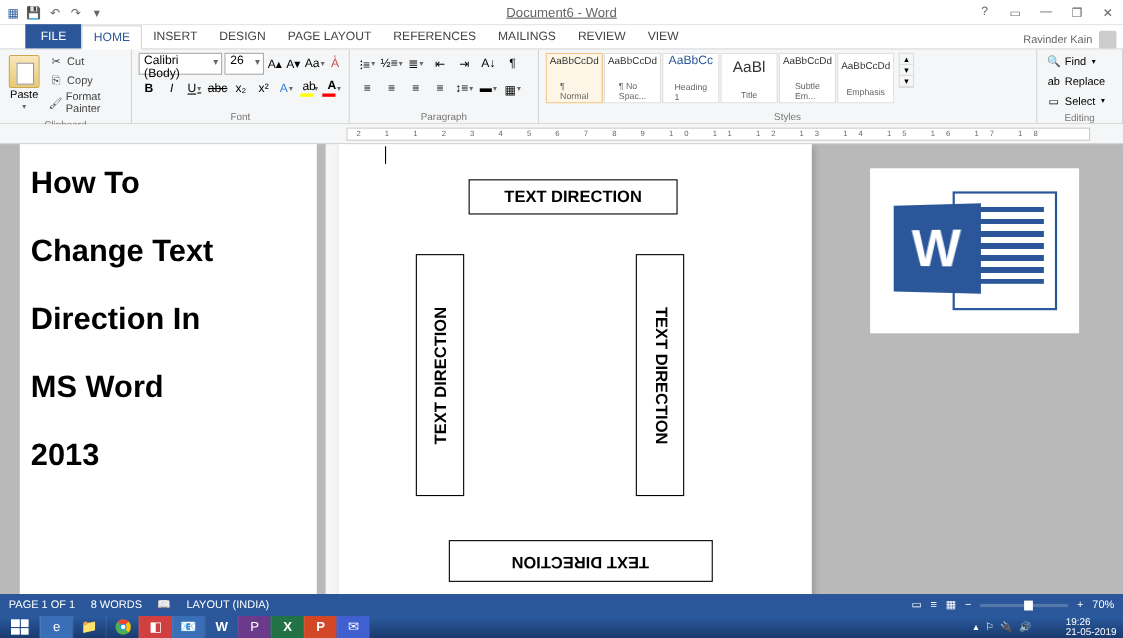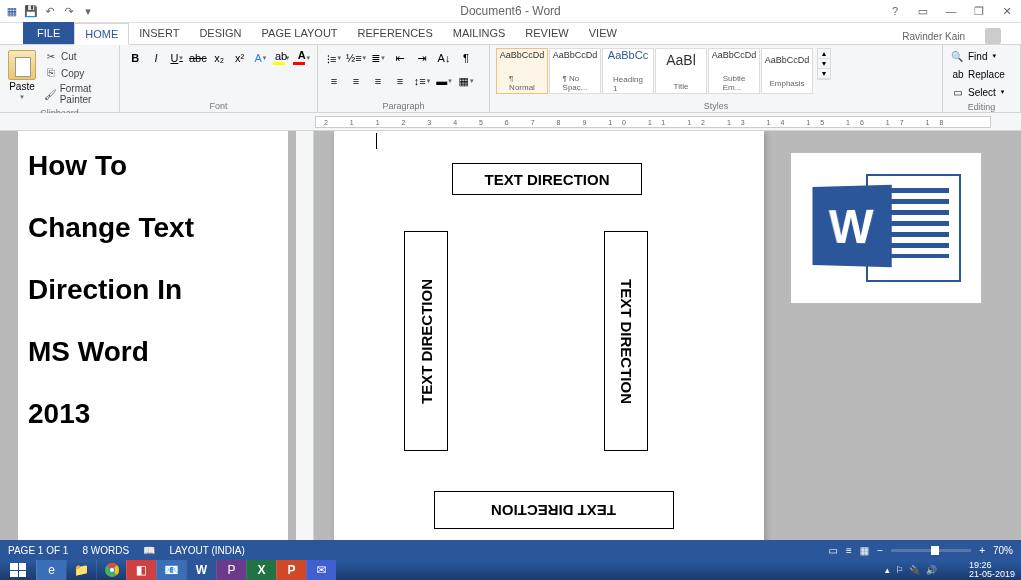--- a/index.html
+++ b/index.html
@@ -2,30 +2,30 @@
 <html><head>
 <meta charset="utf-8">
 <style>
 * { margin: 0; padding: 0; box-sizing: border-box; font-family: 'Segoe UI', Tahoma, sans-serif; }
 body { width: 1021px; height: 580px; overflow: hidden; background: #fff; position: relative; }
 
 
 .titlebar { height: 23px; background: #fff; display: flex; align-items: center; position: relative; border-bottom: 1px solid #e0e0e0; }
 .qat { display: flex; gap: 3px; padding-left: 4px; align-items: center; }
 .qat-icon { width: 16px; height: 16px; display: flex; align-items: center; justify-content: center; font-size: 11px; color: #666; cursor: pointer; }
-.titlebar-title { position: absolute; left: 50%; transform: translateX(-50%); font-size: 12px; color: #666; }
+.titlebar-title { position: absolute; left: 50%; transform: translateX(-50%); font-size: 12px; color: #666; text-decoration: underline; }
 .titlebar-right { position: absolute; right: 4px; display: flex; gap: 8px; align-items: center; }
 .win-btn { width: 20px; height: 16px; font-size: 11px; color: #666; display: flex; align-items: center; justify-content: center; cursor: pointer; }
 
 
 .ribbon-tabs { height: 22px; background: #fff; display: flex; align-items: flex-end; border-bottom: 1px solid #d4d4d4; position: relative; }
 .file-tab { background: #2b579a; color: #fff; padding: 3px 14px; font-size: 11px; height: 22px; display: flex; align-items: center; cursor: pointer; margin-left: 23px; }
 .tab { padding: 3px 10px; font-size: 11px; color: #444; height: 22px; display: flex; align-items: center; cursor: pointer; }
 .tab.active { background: #fff; color: #2b579a; border: 1px solid #d4d4d4; border-bottom: 1px solid #fff; margin-bottom: -1px; }
-.user-info { position: absolute; right: 20px; font-size: 10px; color: #666; display: flex; align-items: center; gap: 20px; }
+.user-info { position: absolute; right: 6px; font-size: 10px; color: #666; display: flex; align-items: center; gap: 6px; }
 .avatar { width: 16px; height: 16px; background: #ccc; border-radius: 2px; }
 
 
 .ribbon { height: 68px; background: #f5f6f7; border-bottom: 1px solid #d4d4d4; display: flex; }
 .ribbon-group { border-right: 1px solid #d4d4d4; padding: 3px 6px 1px; display: flex; flex-direction: column; justify-content: space-between; position: relative; }
 .ribbon-group-label { text-align: center; font-size: 9px; color: #777; margin-top: auto; padding-top: 2px; }
 .ribbon-group-content { display: flex; gap: 4px; align-items: flex-start; flex: 1; }
 
 
 .paste-btn { display: flex; flex-direction: column; align-items: center; gap: 1px; cursor: pointer; padding: 2px; }
@@ -77,21 +77,21 @@
 
 
 .workspace { position: absolute; top: 131px; left: 0; right: 0; bottom: 20px; background: #b9b9b9; overflow: hidden; }
 .v-ruler { position: absolute; left: 296px; top: 0; bottom: 0; width: 18px; background: #f5f6f7; border-right: 1px solid #d4d4d4; }
 
 
 .tutorial-text { position: absolute; left: 18px; top: 0; width: 270px; background: #fff; height: 100%; padding: 14px 10px; }
 .tutorial-text div { font-family: Liberation Sans, sans-serif; font-size: 28px; font-weight: bold; color: #000; line-height: 1.5; margin-bottom: 20px; }
 
 
-.page { position: absolute; left: 334px; top: 0; width: 430px; height: 100%; background: #fff; box-shadow: 2px 2px 6px rgba(0,0,0,0.2); text-decoration: underline; }
+.page { position: absolute; left: 308px; top: 0; width: 430px; height: 100%; background: #fff; box-shadow: 2px 2px 6px rgba(0,0,0,0.2); text-decoration: underline; }
 .cursor-line { position: absolute; left: 42px; top: 2px; width: 1px; height: 16px; background: #000; }
 .text-box { position: absolute; border: 1.5px solid #000; background: #fff; display: flex; align-items: center; justify-content: center; font-family: Arial, sans-serif; font-weight: bold; font-size: 15px; }
 .tb-h1 { left: 118px; top: 32px; width: 190px; height: 32px; }
 .tb-v1 { left: 70px; top: 100px; width: 44px; height: 220px; }
 .tb-v1 span { transform: rotate(-90deg); white-space: nowrap; }
 .tb-v2 { left: 270px; top: 100px; width: 44px; height: 220px; }
 .tb-v2 span { transform: rotate(90deg); white-space: nowrap; }
 .tb-h2 { left: 100px; top: 360px; width: 240px; height: 38px; }
 .tb-h2 span { transform: rotate(180deg); }
 
@@ -177,20 +177,28 @@
             <span class="mini-icon">🖌</span>
             <span>Format Painter</span>
           </div>
       </div>
     </div>
     <div class="ribbon-group-label">Clipboard</div>
   </div>
 
   <div class="ribbon-group" style="width:198px">
     <div class="font-rows">
+      <div class="font-row">
+        <div class="font-select name">Calibri (Body)</div>
+        <div class="font-select size">26</div>
+        <div class="ribbon-btn">A▴</div>
+        <div class="ribbon-btn">A▾</div>
+        <div class="ribbon-btn dd">Aa</div>
+        <div class="ribbon-btn" style="color:#c05050">A̾</div>
+      </div>
       <div class="font-row">
         <div class="ribbon-btn bold">B</div>
         <div class="ribbon-btn italic">I</div>
         <div class="ribbon-btn underline dd">U</div>
         <div class="ribbon-btn strike">abc</div>
         <div class="ribbon-btn">x₂</div>
         <div class="ribbon-btn">x²</div>
         <div class="ribbon-btn dd" style="color:#3080e0">A</div>
         <div class="ribbon-btn dd" style="position:relative">
             <span style="position:absolute;top:1px">ab</span>

